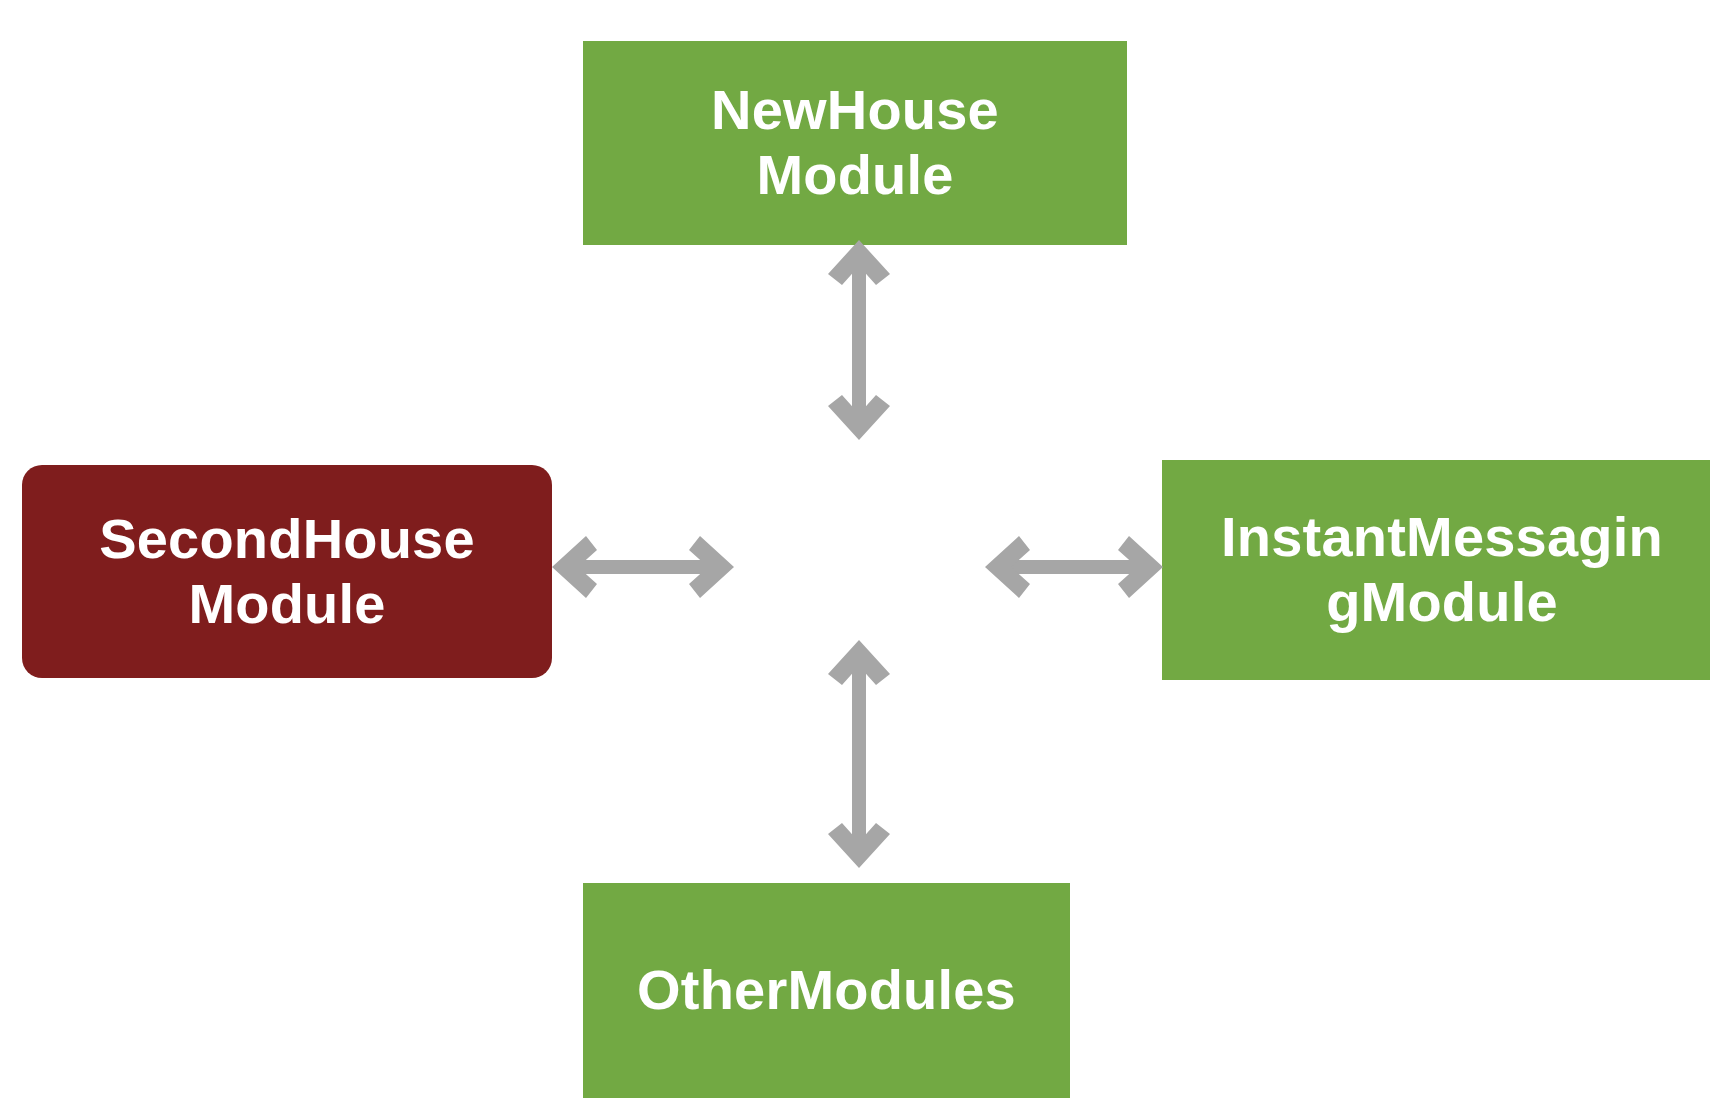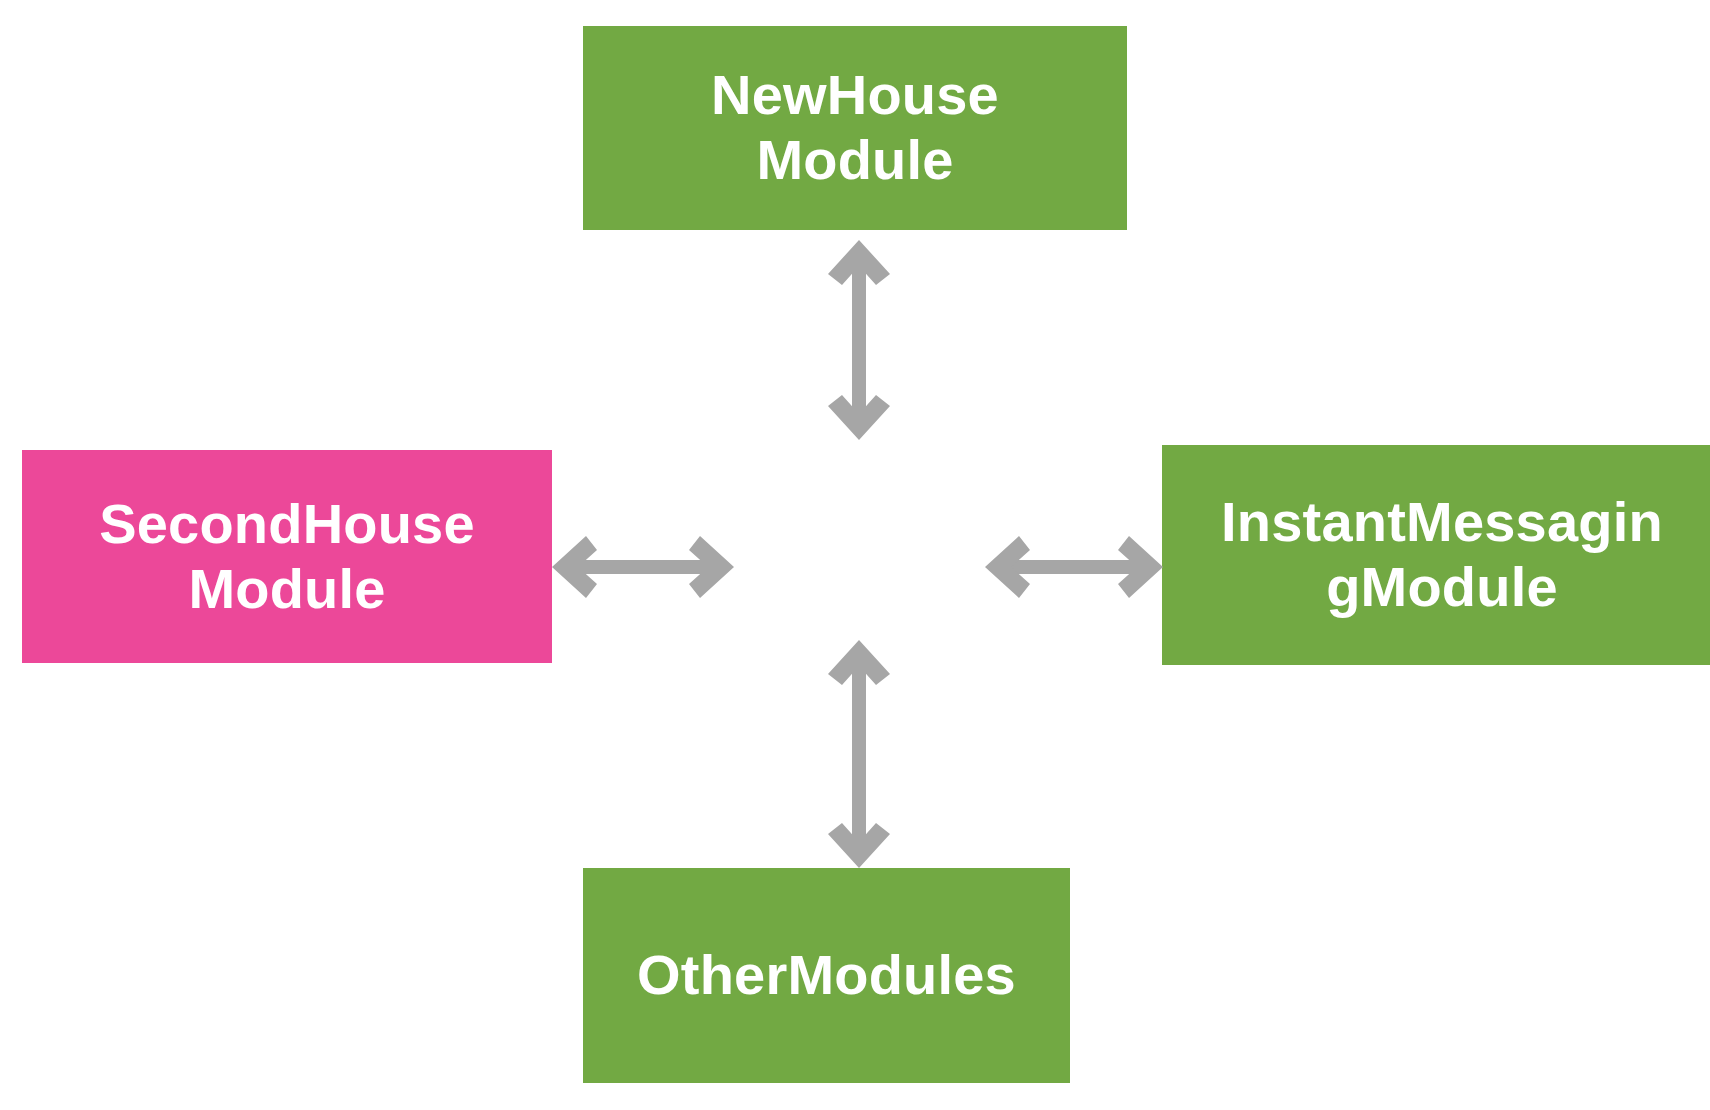--- a/index.html
+++ b/index.html
@@ -24,20 +24,21 @@
     display: flex;
     align-items: center;
     justify-content: center;
     text-align: center;
     color: #ffffff;
     font-weight: bold;
     line-height: 1.16;
     letter-spacing: 0.2px;
     padding: 0 8px;
     white-space: pre-line;
+    margin-top: 15px;
   }
   #box-newhouse {
     left: 583px;
     top: 26px;
     width: 544px;
     height: 204px;
     font-size: 56px;
   }
   #box-secondhouse {
     left: 22px;
@@ -107,21 +108,21 @@
   }
 </style>
 </head>
 <body>
 
 <div id="canvas">
 
   <div class="node-box" id="box-newhouse" style="background:#72A943;">NewHouse
 Module</div>
 
-  <div class="node-box" id="box-secondhouse" style="background:#ec4899;">SecondHouse
+  <div class="node-box" id="box-secondhouse" style="background:#7f1d1d;border-radius:20px;">SecondHouse
 Module</div>
 
   <div class="node-box" id="box-instantmessaging" style="background:#72A943;">InstantMessagin
 gModule</div>
 
   <div class="node-box" id="box-othermodules" style="background:#72A943;">OtherModules</div>
 
 
   <svg class="arrow-svg" id="arrow-top" viewBox="0 0 78 200">
     <g fill="#A6A6A6">

